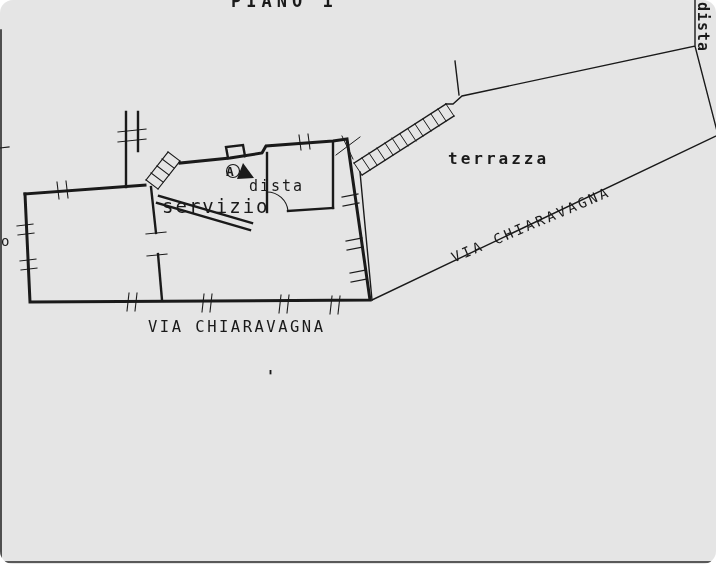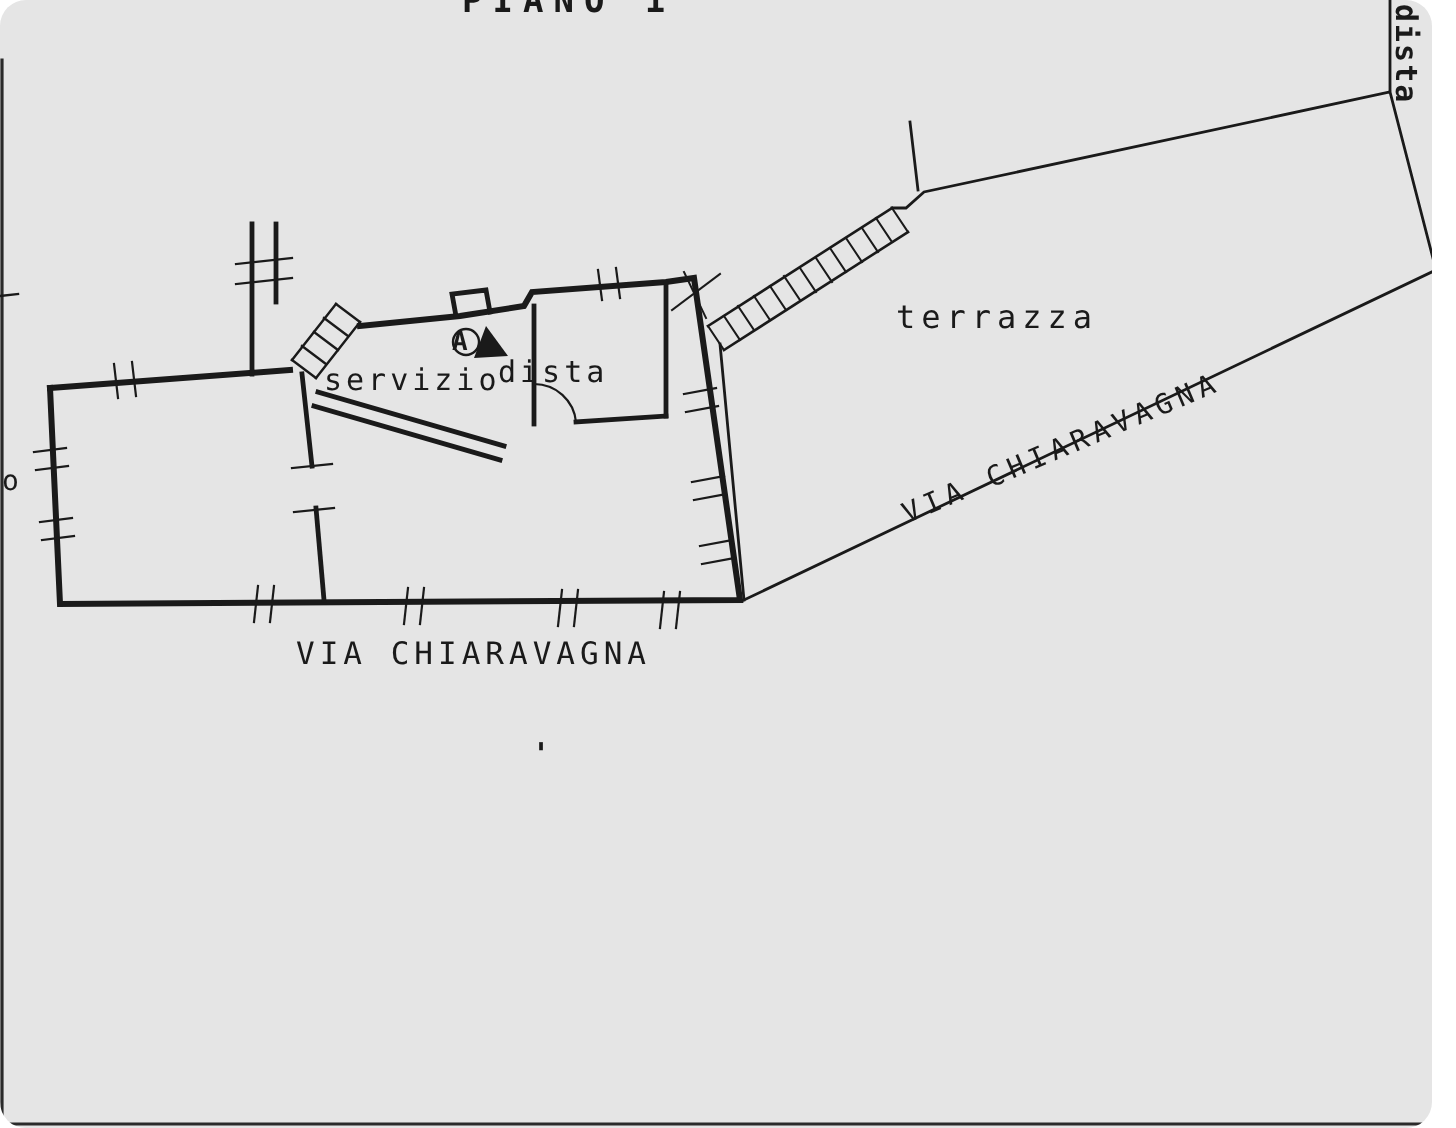--- a/index.html
+++ b/index.html
@@ -17,23 +17,23 @@
     position:absolute;
     white-space:nowrap;
     color:#1a1a1a;
     font-family:"DejaVu Sans Mono", monospace;
   }
   .piano{left:231px;top:-9px;font-size:17px;letter-spacing:5px;font-weight:bold;}
   .dista{
     left:712px;top:2px;font-size:15px;letter-spacing:1px;font-weight:bold;
     transform:rotate(90deg);transform-origin:top left;
   }
-  .servizio{left:162px;top:181px;font-size:15px;letter-spacing:2px;}
+  .servizio{left:162px;top:195px;font-size:19px;letter-spacing:2px;}
   .cucina{left:249px;top:177px;font-size:15px;letter-spacing:2px;}
-  .terrazza{left:448px;top:149px;font-size:16px;letter-spacing:3px;}
+  .terrazza{left:448px;top:149px;font-size:16px;letter-spacing:3px;font-weight:bold;}
   .via-diag{
     left:452px;top:250px;font-size:14px;letter-spacing:3px;
     transform:rotate(-23deg);transform-origin:0 50%;
   }
   .via-bottom{left:148px;top:318px;font-size:15.5px;letter-spacing:2.5px;}
   .a-marker{left:226px;top:164px;font-size:13px;font-weight:bold;}
   .left-o{left:1px;top:233px;font-size:14px;}
   .stray{left:266px;top:368px;font-size:15px;font-weight:bold;}
 </style>
 </head>

